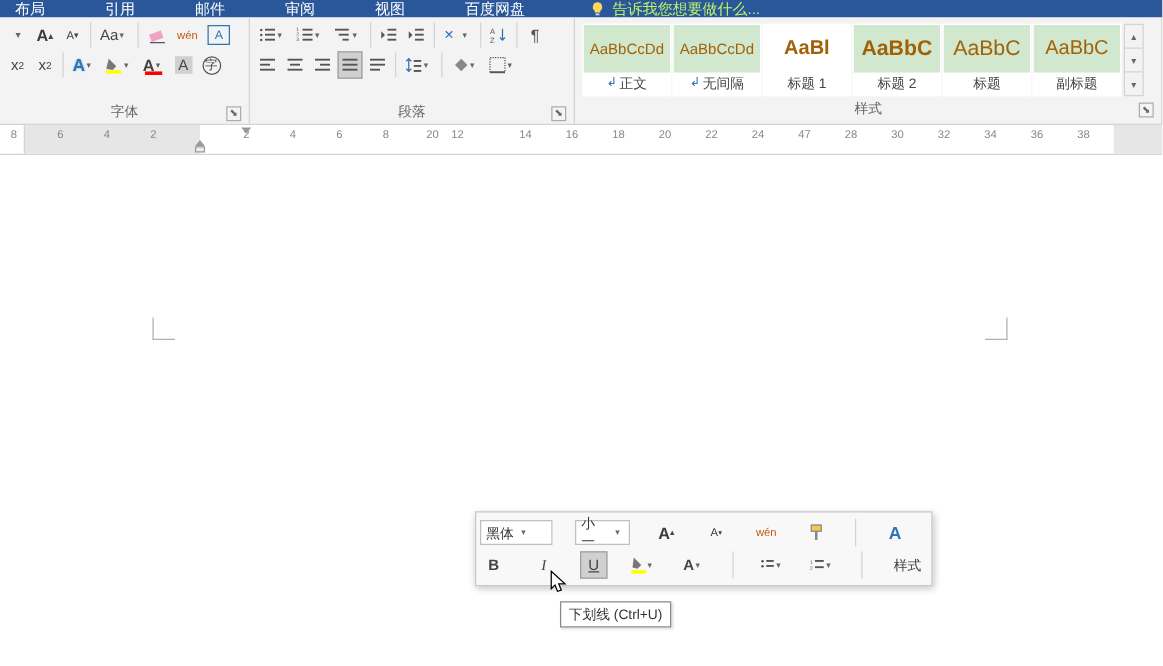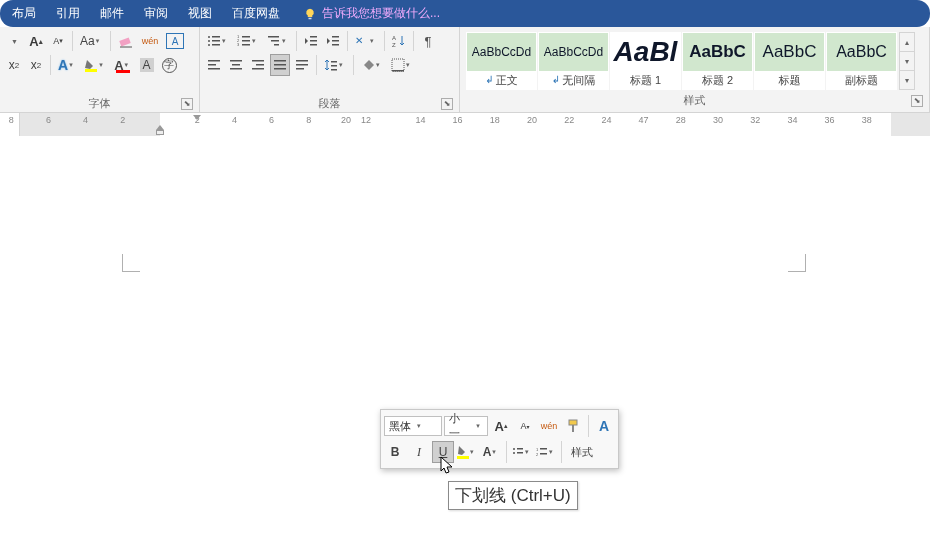--- a/index.html
+++ b/index.html
@@ -1,41 +1,41 @@
 <!DOCTYPE html>
 <html><head>
 <meta charset="utf-8">
 <style>
 * { margin: 0; padding: 0; box-sizing: border-box; font-family: "Microsoft YaHei", Arial, sans-serif; }
 body { background: #fff; width: 930px; height: 533px; overflow: hidden; position: relative; }
 
-.menubar { background: #2a579a; height: 27px; display: flex; align-items: center; padding: 0 8px; gap: 12px; color: #fff; font-size: 12px; border-radius: 13px; }
+.menubar { background: #2a579a; height: 14px; display: flex; align-items: center; padding: 0 8px; gap: 40px; color: #fff; font-size: 12px; }
 .menubar .tab { cursor: pointer; padding: 3px 4px; }
-.tellme { display: flex; align-items: center; gap: 6px; color: #f0abfc; margin-left: 8px; text-align: right; }
+.tellme { display: flex; align-items: center; gap: 6px; color: #bef264; margin-left: 8px; text-align: right; }
 .tellme .bulb { width: 12px; height: 12px; }
 
 .ribbon { background: #f3f3f3; height: 86px; border-bottom: 1px solid #d4d4d4; display: flex; }
 .group { border-right: 1px solid #d4d4d4; padding: 2px 4px 0 4px; display: flex; flex-direction: column; position: relative; }
 .group .rows { flex: 1; }
 .group .label { text-align: center; font-size: 11px; color: #666; height: 16px; line-height: 14px; position: relative; }
 .group .launcher { position: absolute; right: 2px; bottom: 2px; width: 12px; height: 12px; border: 1px solid #adadad; font-size: 8px; color: #666; display: flex; align-items: center; justify-content: center; }
 
 .row { display: flex; align-items: center; gap: 2px; height: 24px; }
 .btn { min-width: 20px; height: 22px; display: flex; align-items: center; justify-content: center; padding: 0 2px; color: #444; border: 1px solid transparent; }
 .sep { width: 1px; height: 20px; background: #d4d4d4; margin: 0 2px; }
 .dd { width: 7px; font-size: 7px; color: #666; margin-left: 1px; }
 .bigA { font-size: 13px; font-weight: bold; color: #3b3b3b; }
 .smA { font-size: 9px; color: #3b3b3b; }
 .box { width: 18px; height: 16px; border: 1.5px solid #2e75b6; display: flex; align-items: center; justify-content: center; font-size: 10px; color: #2e75b6; }
 
 .styles { flex: 1; display: flex; flex-direction: column; }
 .style-gallery { display: flex; gap: 1px; padding: 3px 2px 0 2px; height: 64px; overflow: hidden; }
 .styleitem { width: 71px; height: 58px; border: 1px solid #fff; background: #fff; display: flex; flex-direction: column; }
 .styleitem.hl .preview { background: #d1e7ce; }
-.styleitem .preview { flex: 1; display: flex; align-items: center; justify-content: center; font-size: 12px; color: #0f172a; overflow: hidden; }
+.styleitem .preview { flex: 1; display: flex; align-items: center; justify-content: center; font-size: 12px; color: #a16207; overflow: hidden; }
 .styleitem .name { font-size: 11px; color: #444; text-align: center; height: 18px; line-height: 18px; display: flex; align-items: center; justify-content: center; gap: 2px; }
 .style-scroll { width: 16px; display: flex; flex-direction: column; border: 1px solid #d4d4d4; margin-top: 3px; height: 58px; }
 .style-scroll div { flex: 1; display: flex; align-items: center; justify-content: center; font-size: 8px; color: #666; border-bottom: 1px solid #d4d4d4; }
 .style-scroll div:last-child { border-bottom: none; }
 
 .ruler-area { background: #fff; border-bottom: 1px solid #d4d4d4; height: 24px; display:flex; }
 .ruler-corner { width:20px; border-right:1px solid #d4d4d4; }
 .ruler { flex:1; position: relative; font-size: 8px; color: #777; }
 .ruler .shade { position:absolute; top:0; height: 100%; background: #e6e6e6; }
 .ruler .num { position: absolute; top: 2px; transform: translateX(-50%); font-size: 9px; color:#888; }
@@ -47,28 +47,28 @@
 .doc-area { position: absolute; left: 0; right: 0; top: 136px; bottom: 0; background: #fff; overflow: hidden; }
 .page { position: absolute; left: 22px; right: 24px; top: 34px; bottom: -200px; background: #fff; }
 .crop { position: absolute; width: 18px; height: 18px; border-color: #b0b0b0; }
 .crop.tl { border-left: 1px solid #b0b0b0; border-bottom: 1px solid #b0b0b0; left: 118px; top: 84px; transform: translate(-100%,0); }
 .crop.tr { border-right: 1px solid #b0b0b0; border-bottom: 1px solid #b0b0b0; right: 118px; top: 84px; transform: translate(100%,0); }
 
 .doc-text { position: absolute; left: 138px; top: 202px; font-size: 30px; color: #222; letter-spacing: 1px; display: flex; align-items: center; }
 .doc-text .sel { background: #bfbfbf; display:inline-block; width: 96px; height: 34px; }
 
 .minitoolbar { position: absolute; background: #f8f8f8; border: 1px solid #c8c8c8; box-shadow: 1px 2px 6px rgba(0,0,0,0.25); padding: 3px; left: 380px; top: 273px; }
-.minitoolbar .row { height: 26px; gap: 2px; }
+.minitoolbar .row { height: 26px; gap: 18px; }
 .mt-select { border: 1px solid #c0c0c0; height: 20px; font-size: 11px; background: #fff; color: #333; display: flex; align-items: center; padding: 0 4px; }
 .mt-select .dd { margin-left: 6px; }
 .mt-btn { min-width: 22px; height: 22px; display: flex; align-items: center; justify-content: center; color: #444; border: 1px solid transparent; font-size: 12px; }
 .mt-btn.active { background: #d0d0d0; border-color: #9e9e9e; }
 .mt-sep { width:1px; height:22px; background:#d4d4d4; margin:0 2px; }
 
-.tooltip { position: absolute; background: #fff; border: 1px solid #8a8a8a; font-size: 17px; padding: 2px 6px; left: 448px; top: 345px; color: #333; box-shadow: 1px 1px 2px rgba(0,0,0,.15);}
+.tooltip { position: absolute; background: #fff; border: 1px solid #8a8a8a; font-size: 11px; padding: 2px 6px; left: 448px; top: 345px; color: #333; box-shadow: 1px 1px 2px rgba(0,0,0,.15);}
 .cursor { position: absolute; left: 440px; top: 320px; width: 14px; height: 20px; pointer-events: none; }
 
 .enter-mark { font-size:10px; color:#2e75b6; }
 svg { display: block; }
 </style>
 </head>
 <body>
 
 <div class="menubar">
   <span class="tab">布局</span>
@@ -307,21 +307,21 @@
             </div>
           </div>
           <div class="styleitem hl">
             <div class="preview" style="font-size: 12px; font-weight: 400;">AaBbCcDd</div>
             <div class="name">
               <span class="enter-mark">↲</span>
               <span>无间隔</span>
             </div>
           </div>
           <div class="styleitem">
-            <div class="preview" style="font-size: 28px; font-weight: 700; font-style: italic;">AaBl</div>
+            <div class="preview" style="font-size: 16px; font-weight: 700;">AaBl</div>
             <div class="name">
               <span>标题 1</span>
             </div>
           </div>
           <div class="styleitem hl">
             <div class="preview" style="font-size: 17px; font-weight: 700;">AaBbC</div>
             <div class="name">
               <span>标题 2</span>
             </div>
           </div>

